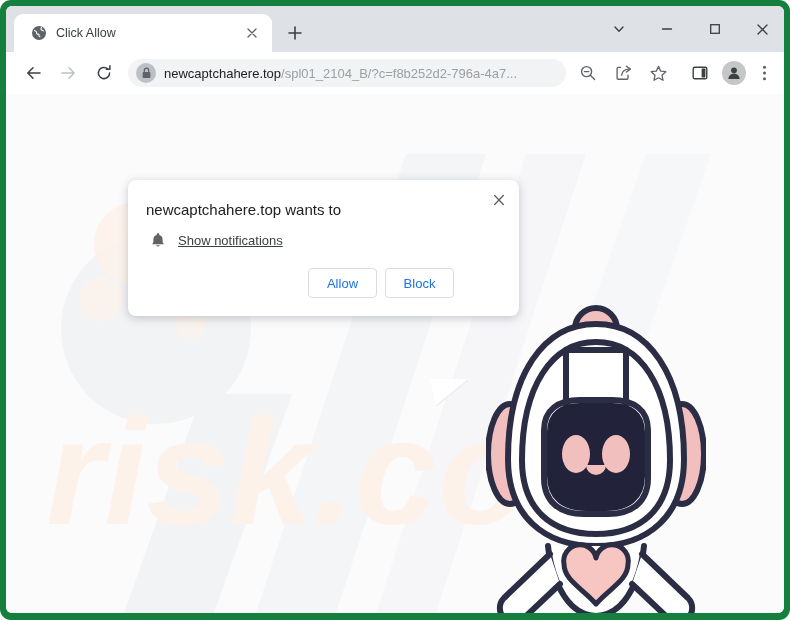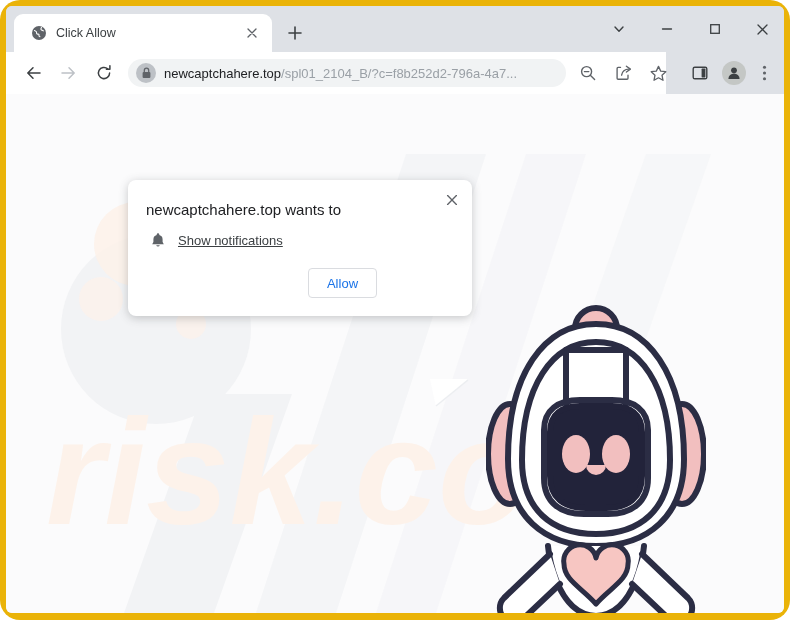--- a/index.html
+++ b/index.html
@@ -13,22 +13,22 @@
     overflow: hidden;
     font-family: "Liberation Sans", sans-serif;
   }
 
   
   #frame {
     position: absolute;
     left: 0; top: 0;
     width: 790px; height: 620px;
     box-sizing: border-box;
-    background: #eab308;
-    border-radius: 20px;
+    background: #15803d;
+    border-radius: 11px;
     padding: 6px 6px 7px 6px;
   }
   #window {
     position: relative;
     width: 100%; height: 100%;
     box-sizing: border-box;
     background: #dee1e6;
     border-radius: 6px;
     overflow: hidden;
   }
@@ -86,21 +86,21 @@
   }
   #wc-search { left: 590px; }
   #wc-min    { left: 638px; }
   #wc-max    { left: 686px; }
   #wc-close  { left: 734px; }
 
   
   #toolbar {
     position: absolute;
     left: 0; top: 46px;
-    width: 660px; height: 42px;
+    width: 778px; height: 42px;
     background: #ffffff;
     border-bottom: 1px solid #dadce0;
   }
   .tbtn {
     position: absolute;
     top: 7px;
     width: 28px; height: 28px;
     display: flex;
     align-items: center;
     justify-content: center;
@@ -207,20 +207,21 @@
 
   
   #perm-dialog {
     position: absolute;
     left: 122px; top: 86px;
     width: 344px; height: 136px;
     background: #ffffff;
     border-radius: 8px;
     box-shadow: 0 2px 10px rgba(60,64,67,0.28);
     z-index: 40;
+    padding-left: 47px;
   }
   #perm-close {
     position: absolute;
     right: 8px; top: 8px;
     width: 24px; height: 24px;
     display: flex;
     align-items: center;
     justify-content: center;
     border-radius: 50%;
   }
@@ -448,17 +449,18 @@
         </div>
         <div id="perm-title">newcaptchahere.top wants to</div>
         <div id="perm-bell">
           <svg width="18" height="18" viewBox="0 0 18 18">
             <path d="M9 2.2 a1.3 1.3 0 0 1 1.3 1.3 v0.6 a4.6 4.6 0 0 1 3.3 4.4 v2.6 l1.2 2.1 H3.2 L4.4 11.1 V8.5 a4.6 4.6 0 0 1 3.3 -4.4 V3.5 A1.3 1.3 0 0 1 9 2.2 Z" fill="#5f6368"></path>
             <path d="M7.2 14.3 a1.9 1.9 0 0 0 3.6 0 Z" fill="#5f6368"></path>
           </svg>
         </div>
         <div id="perm-option">Show notifications</div>
         <button class="perm-btn" id="btn-allow">Allow</button>
+        <button class="perm-btn" id="btn-block">Block</button>
       </div>
 
     </div>
   </div>
 </div>
 
 </body></html>

